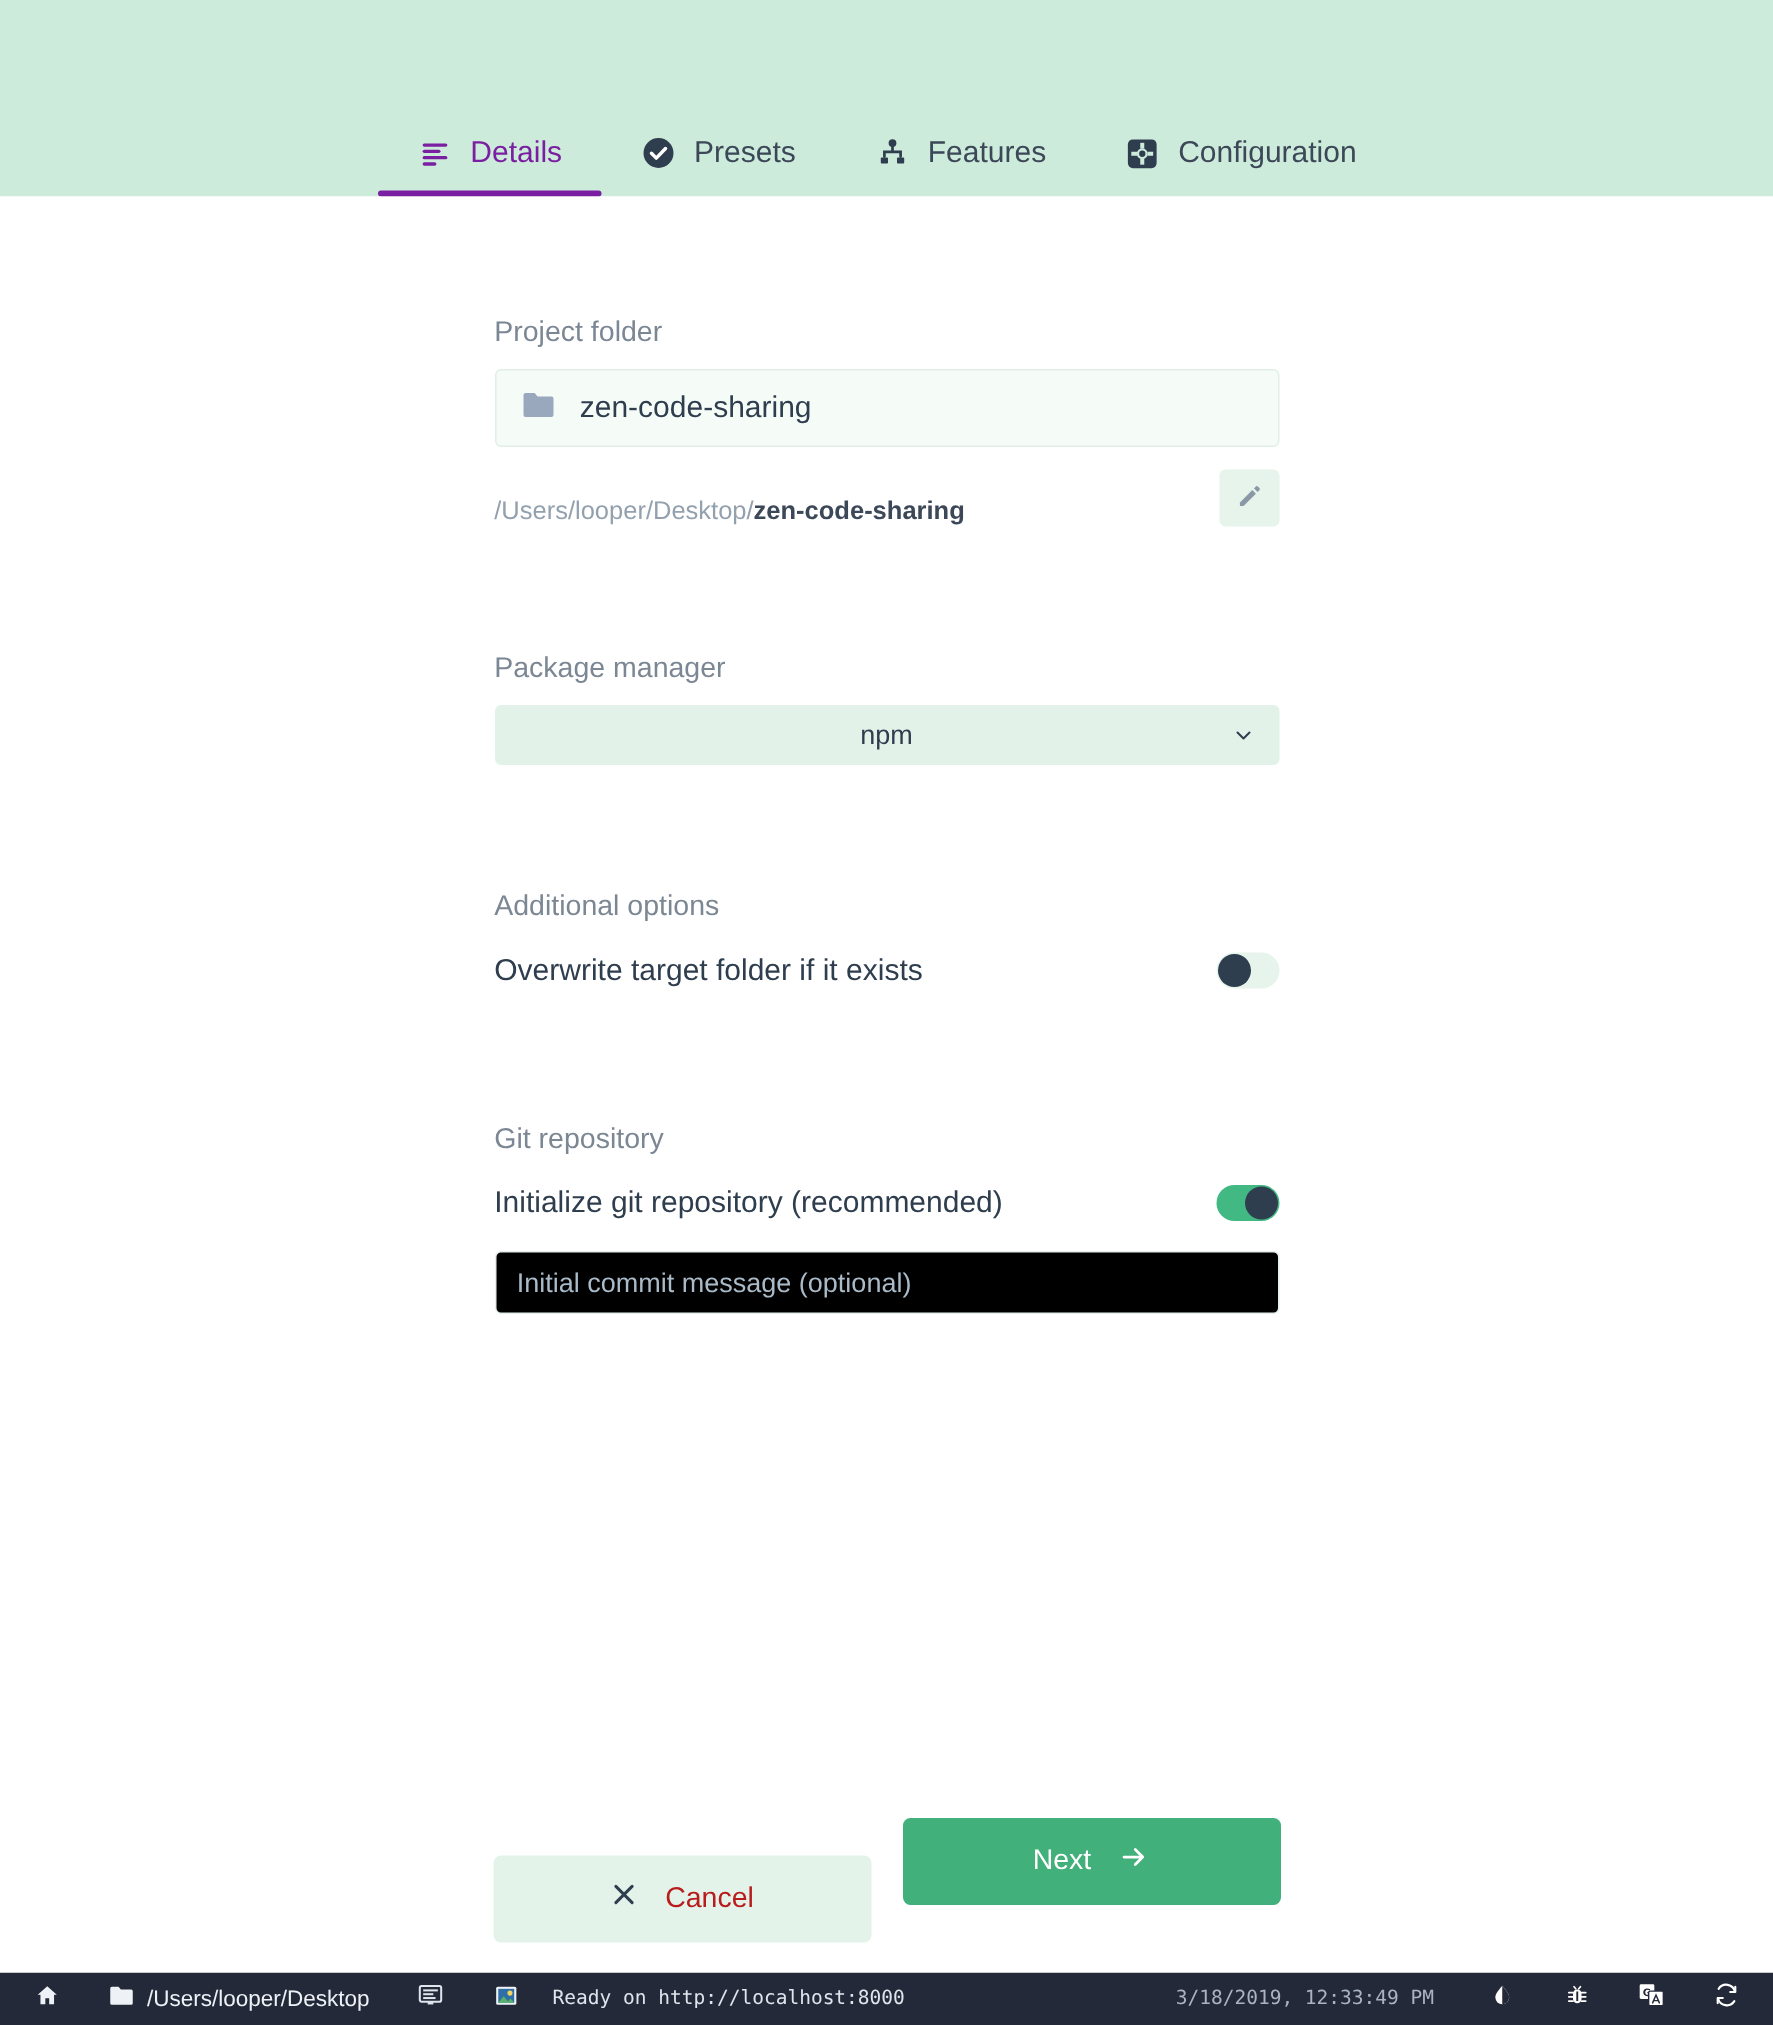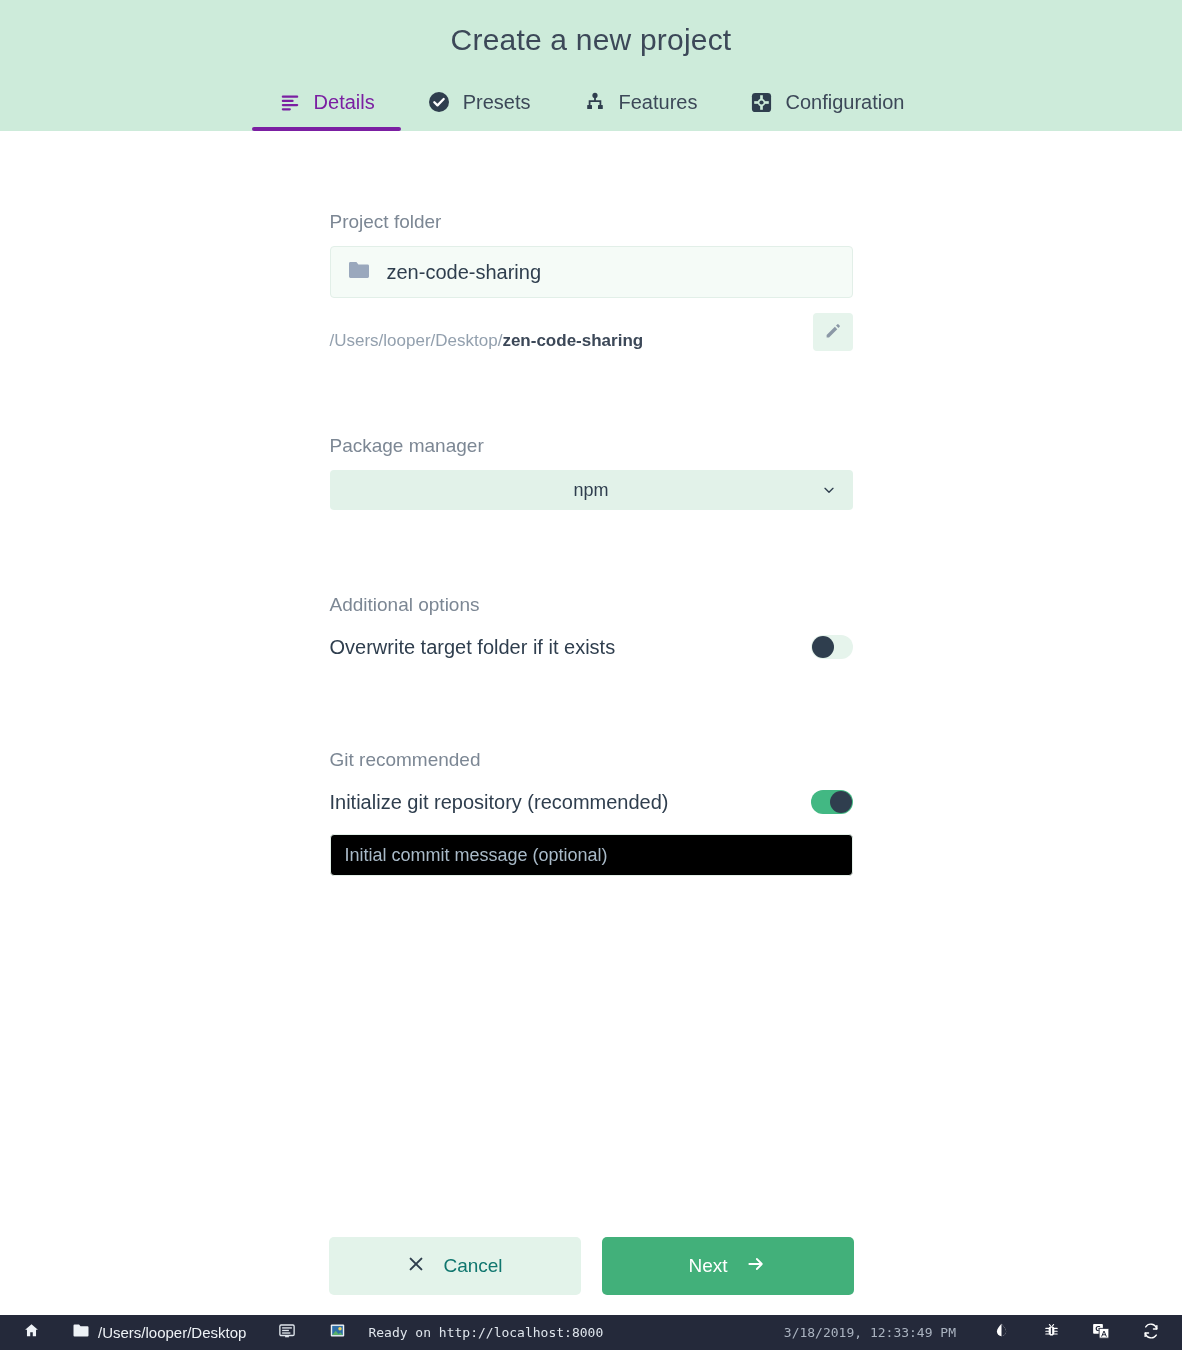--- a/index.html
+++ b/index.html
@@ -201,21 +201,22 @@
     justify-content: center;
     gap: 17px;
     font-size: 19px;
     cursor: pointer;
     border: none;
     font-family: "Liberation Sans", sans-serif;
   }
   .btn-cancel {
     width: 252px;
     background: #e3f3ea;
-    color: #0f766e;
+    color: #b91c1c;
+    margin-top: 25px;
   }
   .btn-next {
     width: 252px;
     background: #42b07a;
     color: #ffffff;
   }
 
   
   .statusbar {
     flex: 0 0 35px;
@@ -257,21 +258,20 @@
     display: flex; align-items: center; justify-content: center;
     cursor: pointer;
   }
 </style>
 </head>
 <body>
 
 <div class="app">
 
   <div class="header">
-    <div class="header-title">Create a new project</div>
 
     <div class="tabs">
 
       <div class="tab active">
         <span class="tab-icon">
           <svg width="22" height="22" viewBox="0 0 24 24">
             <rect x="3" y="5" width="18" height="2.4" rx="1.2" fill="#7b1fa2"></rect>
             <rect x="3" y="9.6" width="13" height="2.4" rx="1.2" fill="#7b1fa2"></rect>
             <rect x="3" y="14.2" width="18" height="2.4" rx="1.2" fill="#7b1fa2"></rect>
             <rect x="3" y="18.8" width="10" height="2.4" rx="1.2" fill="#7b1fa2"></rect>
@@ -364,21 +364,21 @@
         <div class="field-label">Additional options</div>
         <div class="toggle-row">
           <span class="toggle-text">Overwrite target folder if it exists</span>
           <div class="toggle off">
             <div class="knob"></div>
           </div>
         </div>
       </div>
 
       <div class="group">
-        <div class="field-label">Git recommended</div>
+        <div class="field-label">Git repository</div>
         <div class="toggle-row">
           <span class="toggle-text">Initialize git repository (recommended)</span>
           <div class="toggle on">
             <div class="knob"></div>
           </div>
         </div>
         <div class="commit-input">
           <span class="ph">Initial commit message (optional)</span>
         </div>
       </div>

